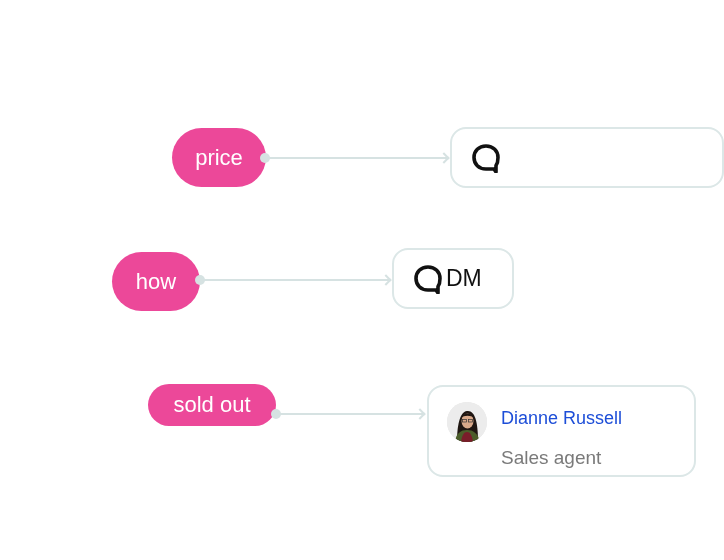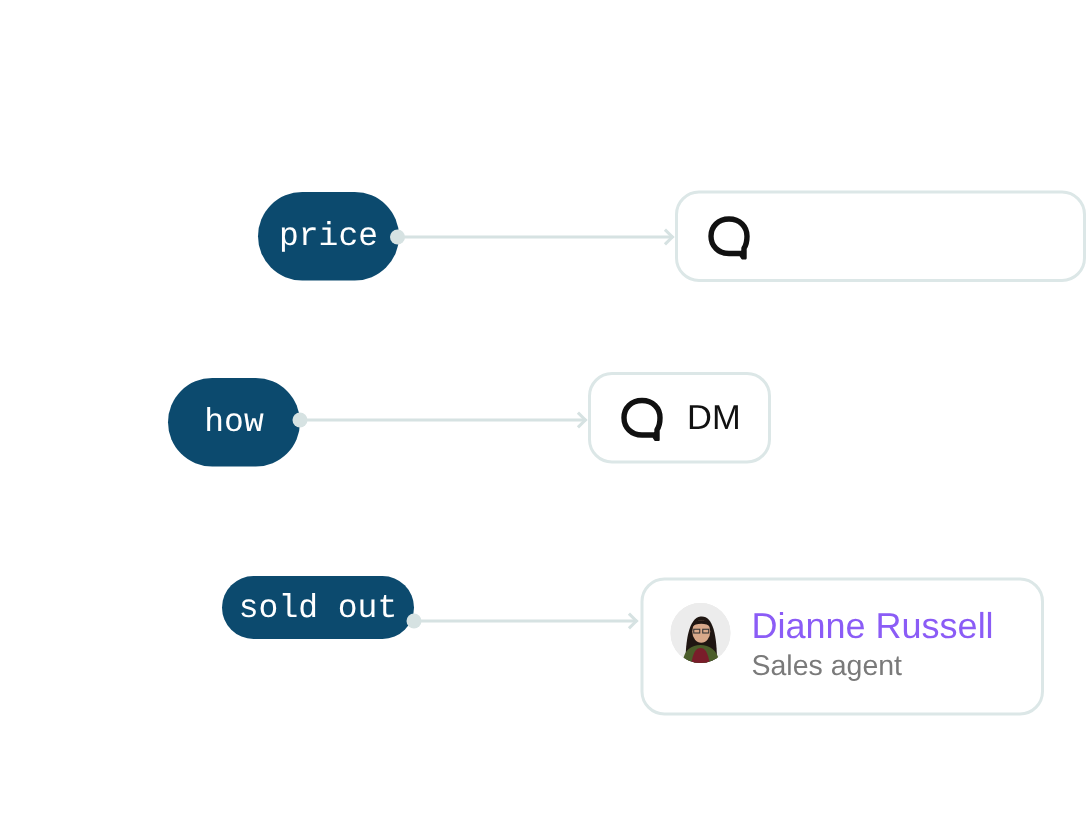--- a/index.html
+++ b/index.html
@@ -9,29 +9,28 @@
     }
     body {
       width: 724px;
       height: 560px;
       position: relative;
       overflow: hidden;
       font-family: "Liberation Sans", "DejaVu Sans", sans-serif;
     }
     .pill {
       position: absolute;
-      background: #0c4a6e;
+      background: #ec4899;
       color: #ffffff;
       border-radius: 30px;
       display: flex;
       align-items: center;
       justify-content: center;
       font-size: 22px;
       box-sizing: border-box;
-      font-family: Liberation Mono, monospace;
     }
     .dot {
       position: absolute;
       width: 10px;
       height: 10px;
       border-radius: 50%;
       background: #d6e2e2;
     }
     .line {
       position: absolute;
@@ -69,29 +68,29 @@
     .avatar {
       width: 40px;
       height: 40px;
       border-radius: 50%;
       flex: none;
       overflow: hidden;
       background: radial-gradient(circle at 50% 40%, #f0e8e0 0%, #e6e6e6 60%);
       position: relative;
     }
     .person-name {
-      color: #8b5cf6;
-      font-size: 24px;
+      color: #1d4ed8;
+      font-size: 18px;
       line-height: 28px;
     }
     .person-role {
       color: #7a7a7a;
       font-size: 19px;
       line-height: 26px;
-      margin-top: 0;
+      margin-top: 13px;
     }
   </style>
 </head>
 <body>
 
 <div class="pill" style="left:172px; top:128px; width:94px; height:59px;">
   <span>price</span>
 </div>
 <div class="dot" style="left:260px; top:153px;"></div>
 <div class="line" style="left:266px; top:157px; width:182px;"></div>
@@ -105,21 +104,21 @@
 <div class="pill" style="left:112px; top:252px; width:88px; height:59px;">
   <span>how</span>
 </div>
 <div class="dot" style="left:195px; top:275px;"></div>
 <div class="line" style="left:201px; top:279px; width:189px;"></div>
 <div class="arrow" style="left:382px; top:276px;"></div>
 <div class="card" style="left:392px; top:248px; width:122px; height:61px; padding-left:19px;">
   <svg class="q-icon" viewBox="0 0 30 30">
     <path d="M15 3 C7.8 3 3 8 3 14.5 C3 21 7.8 26 15 26 L23 26 L25 29 L25 22.5 C26.5 20.3 27 17.6 27 14.5 C27 8 22.2 3 15 3 Z" fill="none" stroke="#111111" stroke-width="3.6" stroke-linejoin="round"></path>
   </svg>
-  <span class="label" style="margin-left:15px;">DM</span>
+  <span class="label" style="margin-left:3px;">DM</span>
 </div>
 
 <div class="pill" style="left:148px; top:384px; width:128px; height:42px;">
   <span>sold out</span>
 </div>
 <div class="dot" style="left:271px; top:409px;"></div>
 <div class="line" style="left:277px; top:413px; width:147px;"></div>
 <div class="arrow" style="left:416px; top:410px;"></div>
 <div class="card" style="left:427px; top:385px; width:269px; height:92px; padding-left:18px; align-items:flex-start; padding-top:15px;">
   <div class="avatar">

